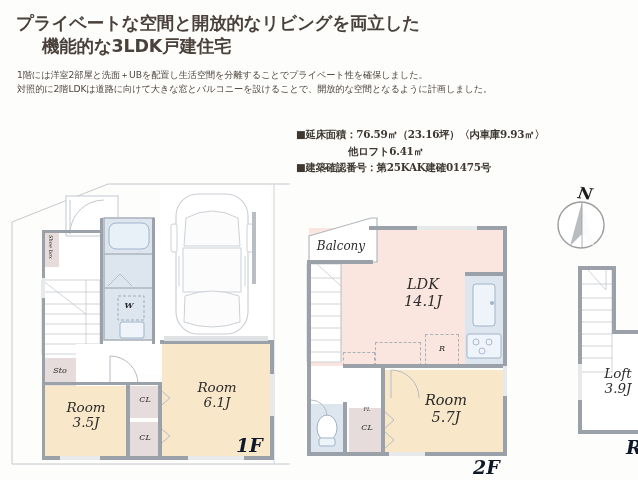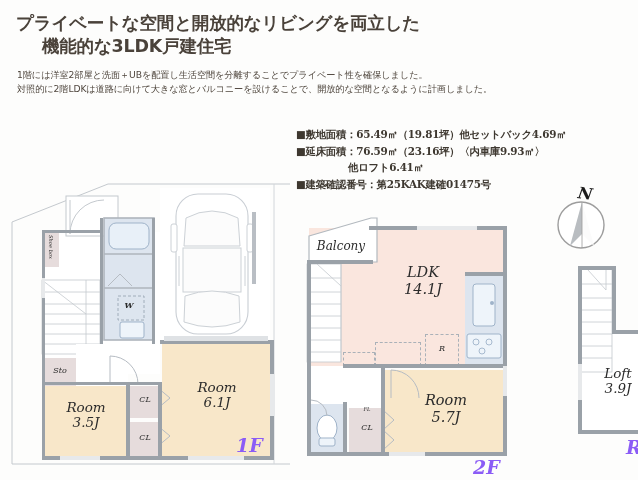--- a/index.html
+++ b/index.html
@@ -72,21 +72,21 @@
   }
 
   
   .panel { position: absolute; }
   .floor-label {
     position: absolute;
     font-family: "DejaVu Serif", "Liberation Serif", serif;
     font-style: italic;
     font-weight: bold;
     font-size: 19px;
-    color: #8b5cf6;
+    color: #0f172a;
   }
 
   
   .wall    { position: absolute; background: #9aa1a8; }
   .wall-l  { position: absolute; background: #b5bbc1; }
   .fill    { position: absolute; }
   .room    { background: #f8e7c9; }
   .ldk     { background: #fae6de; }
   .wet     { background: #dde5ef; }
   .closet  { background: #e6dcdc; }
@@ -117,21 +117,20 @@
     <span>プライベートな空間と開放的なリビングを両立した</span>
     <span class="l2">機能的な3LDK戸建住宅</span>
   </div>
 
   <div class="desc">
     <div>1階には洋室2部屋と洗面＋UBを配置し生活空間を分離することでプライベート性を確保しました。</div>
     <div>対照的に2階LDKは道路に向けて大きな窓とバルコニーを設けることで、開放的な空間となるように計画しました。</div>
   </div>
 
   <div class="specs">
-    <div>■敷地面積：65.49㎡（19.81坪）他セットバック4.69㎡</div>
     <div>■延床面積：76.59㎡（23.16坪）〈内車庫9.93㎡〉</div>
     <div class="indent">他ロフト6.41㎡</div>
     <div>■建築確認番号：第25KAK建確01475号</div>
   </div>
 
   <div class="compass">
     <div class="n">N</div>
     <svg width="52" height="52" style="left:0; top:14px;">
       <circle cx="25" cy="25" r="23" fill="#ffffff" stroke="#9d9d9d" stroke-width="1.4"></circle>
       <polygon points="26,2 14,46 26,34" fill="#b9bdc1"></polygon>
@@ -258,21 +257,21 @@
 
   <div class="panel" style="left:297px; top:216px; width:220px; height:260px;">
 
     <div class="fill ldk" style="left:12px; top:12px; width:198px; height:138px;"></div>
 
     <svg width="80" height="52" style="left:8px; top:2px;">
       <polygon points="4,18 66,0 72,0 72,44 4,44" fill="#ffffff" stroke="#b3b9bf" stroke-width="1.2"></polygon>
     </svg>
     <div class="lbl lbl-mid" style="left:8px; top:23px; width:72px;">Balcony</div>
 
-    <div class="lbl lbl-big" style="left:80px; top:48px; width:92px; font-size:14.5px; line-height:17px;">
+    <div class="lbl lbl-big" style="left:80px; top:60px; width:92px; font-size:14.5px; line-height:17px;">
       <span>LDK</span><br>
       <span>14.1J</span>
     </div>
 
     <svg width="44" height="100" style="left:10px; top:48px;">
       <rect x="0" y="0" width="34" height="98" fill="#ffffff" stroke="#c4c9ce" stroke-width="0.8"></rect>
       <line x1="0" y1="14" x2="34" y2="14" stroke="#c4c9ce" stroke-width="0.8"></line>
       <line x1="0" y1="28" x2="34" y2="28" stroke="#c4c9ce" stroke-width="0.8"></line>
       <line x1="0" y1="40" x2="34" y2="40" stroke="#c4c9ce" stroke-width="0.8"></line>
       <line x1="0" y1="52" x2="34" y2="52" stroke="#c4c9ce" stroke-width="0.8"></line>

